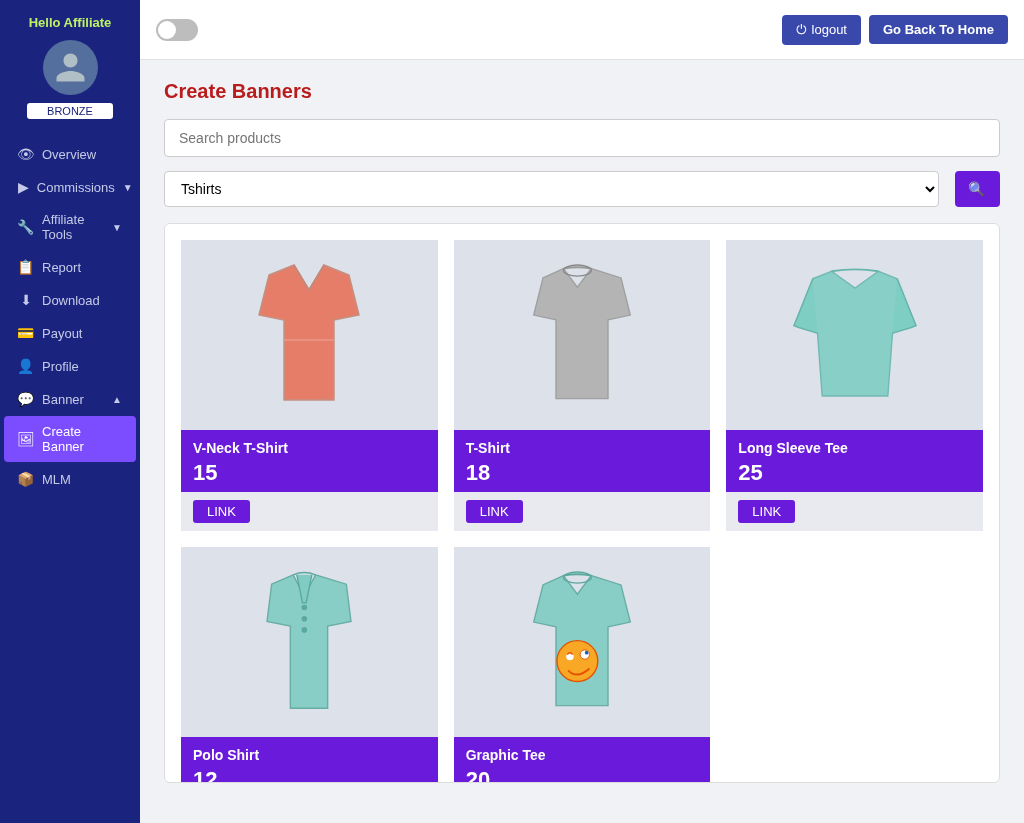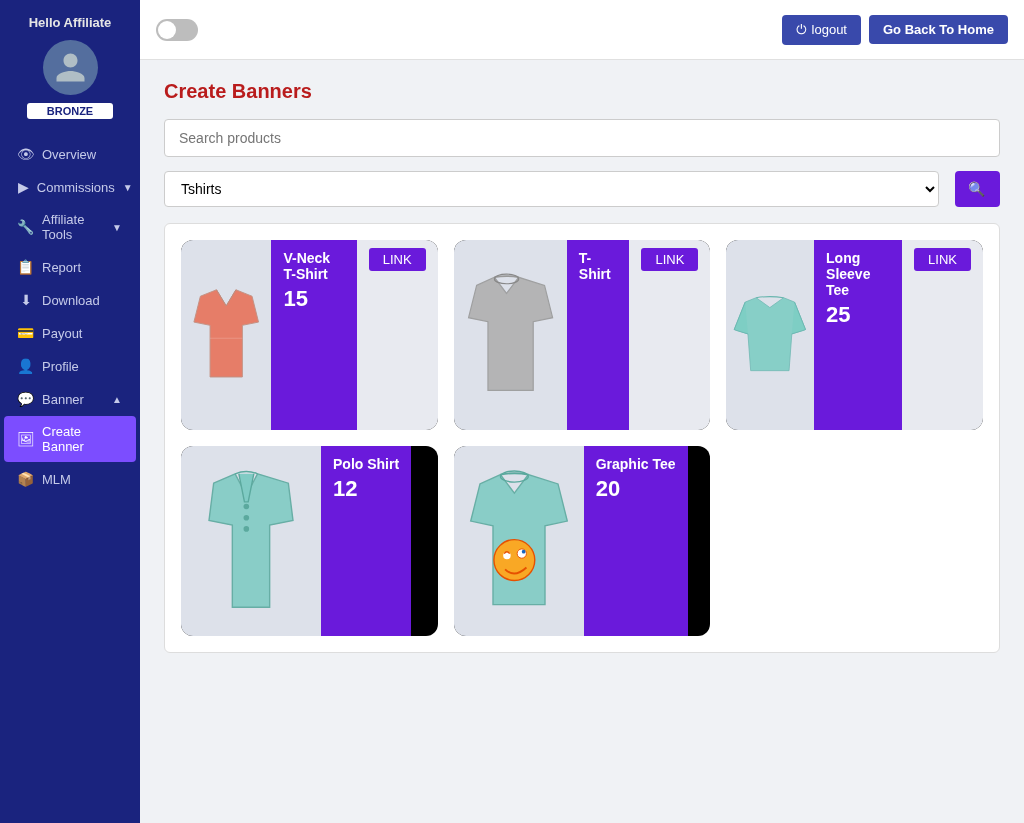--- a/index.html
+++ b/index.html
@@ -19,21 +19,21 @@
       background: #1a237e;
       color: white;
       display: flex;
       flex-direction: column;
       align-items: center;
       padding-top: 15px;
     }
 
     .sidebar-greeting {
       font-size: 13px;
-      color: #e5e5e5;
+      color: #bef264;
       margin-bottom: 10px;
       font-weight: bold;
     }
 
     .sidebar-avatar {
       width: 55px;
       height: 55px;
       border-radius: 50%;
       background: #546e9e;
       display: flex;
@@ -45,21 +45,21 @@
     .sidebar-avatar svg {
       width: 35px;
       height: 35px;
       fill: #b0bec5;
     }
 
     .sidebar-badge {
       background: white;
       color: #1a237e;
       font-size: 11px;
-      font-weight: bold;
+      font-weight: normal;
       padding: 2px 20px;
       border-radius: 3px;
       margin-bottom: 18px;
     }
 
     .sidebar-nav {
       width: 100%;
     }
 
     .nav-item {
@@ -221,25 +221,25 @@
       max-height: 560px;
     }
 
     .products-grid {
       display: grid;
       grid-template-columns: repeat(3, 1fr);
       gap: 16px;
     }
 
     .product-card {
-      background: #000000;
-      border-radius: 12px;
+      background: #ef4444;
+      border-radius: 0;
       overflow: hidden;
       display: flex;
-      flex-direction: row;
+      flex-direction: column;
     }
 
     .product-image-area {
       background: #dde1ea;
       height: 190px;
       display: flex;
       align-items: center;
       justify-content: center;
       overflow: hidden;
     }
@@ -393,20 +393,21 @@
           <div class="product-card">
     <div class="product-image-area">
       <svg viewBox="0 0 140 160" width="130" height="155">
     <path d="M28,18 L50,8 L65,28 L80,8 L112,18 L122,58 L98,63 L98,148 L42,148 L42,63 L18,58 Z" fill="#b0b0b0" stroke="#999" stroke-width="1.5" opacity="0.9"></path>
     <path d="M50,8 Q65,5 80,8" fill="none" stroke="#999" stroke-width="2"></path>
     <ellipse cx="65" cy="10" rx="15" ry="6" fill="none" stroke="#888" stroke-width="1.5"></ellipse>
   </svg>
     </div>
     <div class="product-info">
       <div class="product-name">T-Shirt</div>
+      <div class="product-count">18</div>
     </div>
     <div class="product-footer">
       <button class="btn-link">LINK</button>
     </div>
   </div>
           <div class="product-card">
     <div class="product-image-area">
       <svg viewBox="0 0 160 160" width="150" height="160">
     <path d="M35,20 L55,12 L80,30 L105,12 L125,20 L145,70 L120,78 L115,145 L45,145 L40,78 L15,70 Z" fill="#7ecec4" stroke="#68b5ae" stroke-width="1.5" opacity="0.9"></path>
     <path d="M55,12 Q80,8 105,12" fill="none" stroke="#68b5ae" stroke-width="2"></path>

